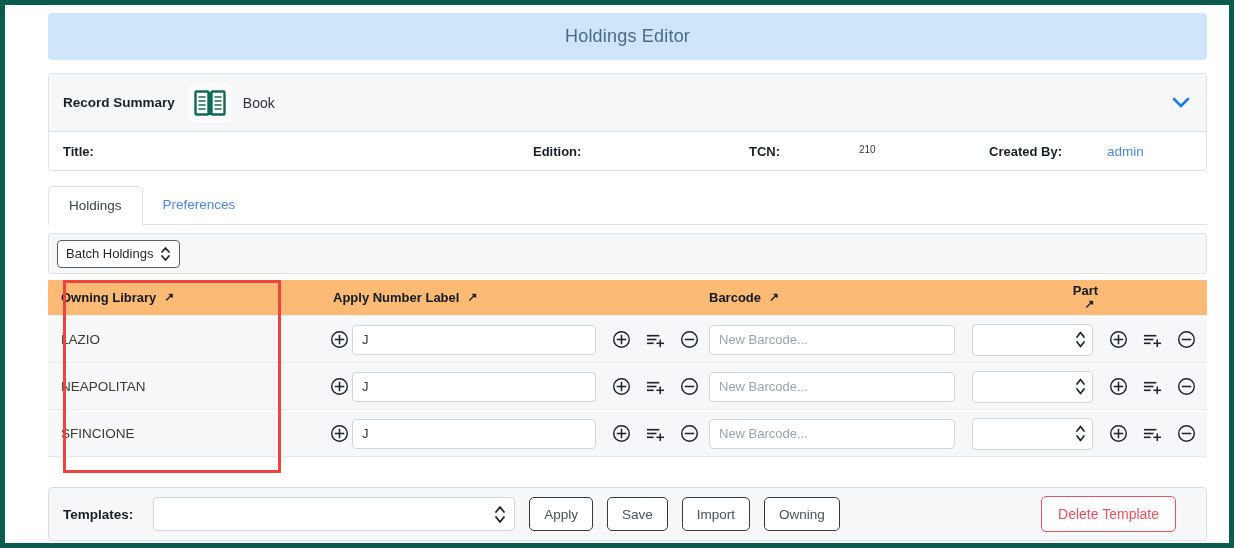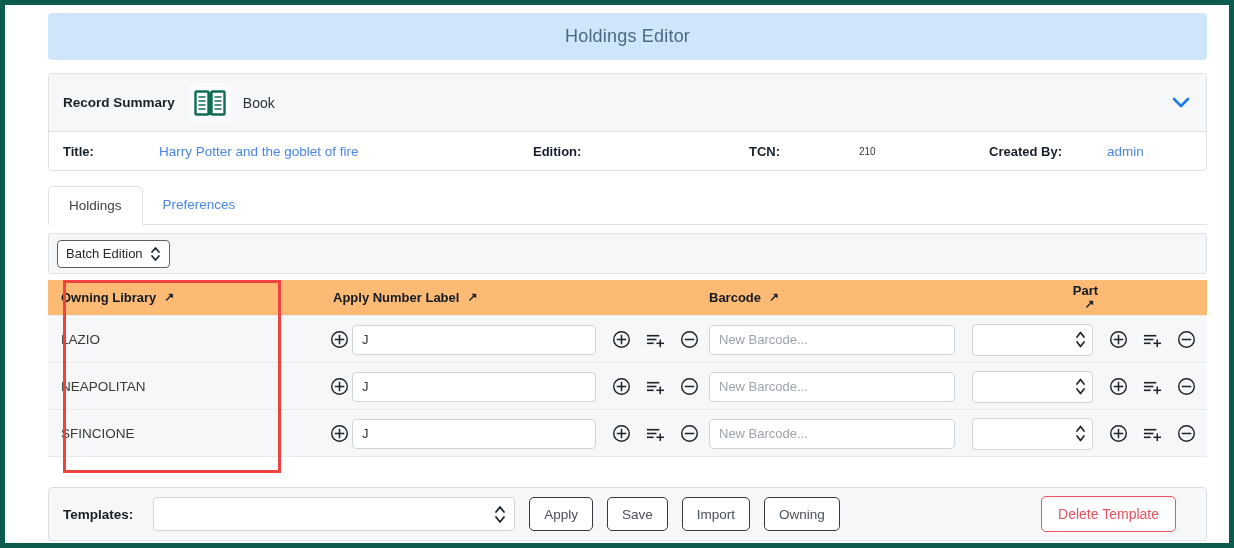--- a/index.html
+++ b/index.html
@@ -80,21 +80,21 @@
     cursor: pointer;
     line-height: 0;
   }
   .rs-row {
     height: 38px;
     display: flex; align-items: center;
     padding: 0 14px;
     background: #ffffff;
     font-size: 13px;
   }
-  .rs-field { display: flex; align-items: center; }
+  .rs-field { display: flex; }
   .rs-key { font-weight: bold; color: #16202b; font-size: 13px; }
   .rs-link { color: #4a86e8; font-size: 13.5px; }
   .rs-plain { color: #31383e; font-size: 10px; }
   .f-title { width: 470px; }
   .f-title .rs-key { width: 96px; }
   .f-edition { width: 216px; }
   .f-tcn { width: 240px; }
   .f-tcn .rs-key { width: 110px; }
   .f-created { width: 200px; }
   .f-created .rs-key { width: 118px; }
@@ -337,21 +337,20 @@
       <span class="rs-type">Book</span>
       <span class="rs-chevron">
         <svg width="18" height="12" viewBox="0 0 18 12" aria-hidden="true">
           <polyline points="2,2 9,9 16,2" fill="none" stroke="#1b7ced" stroke-width="2.6" stroke-linecap="round" stroke-linejoin="round"></polyline>
         </svg>
       </span>
     </div>
     <div class="rs-row">
       <div class="rs-field f-title">
         <span class="rs-key">Title:</span>
-        <span class="rs-link">Harry Potter and the goblet of fire</span>
       </div>
       <div class="rs-field f-edition">
         <span class="rs-key">Edition:</span>
         <span class="rs-plain"></span>
       </div>
       <div class="rs-field f-tcn">
         <span class="rs-key">TCN:</span>
         <span class="rs-plain">210</span>
       </div>
       <div class="rs-field f-created">
@@ -365,21 +364,21 @@
     <div class="tab active">
       <span>Holdings</span>
     </div>
     <div class="tab inactive">
       <span>Preferences</span>
     </div>
   </div>
 
   <div class="batch-bar">
     <div class="select-box">
-      <span>Batch Edition</span>
+      <span>Batch Holdings</span>
       <span class="stepper">
         <svg width="11" height="16" viewBox="0 0 11 16" aria-hidden="true">
           <polyline points="2,6 5.5,2 9,6" fill="none" stroke="#1d242b" stroke-width="1.7" stroke-linecap="round" stroke-linejoin="round"></polyline>
           <polyline points="2,10 5.5,14 9,10" fill="none" stroke="#1d242b" stroke-width="1.7" stroke-linecap="round" stroke-linejoin="round"></polyline>
         </svg>
       </span>
     </div>
   </div>
 
   <div class="grid">

